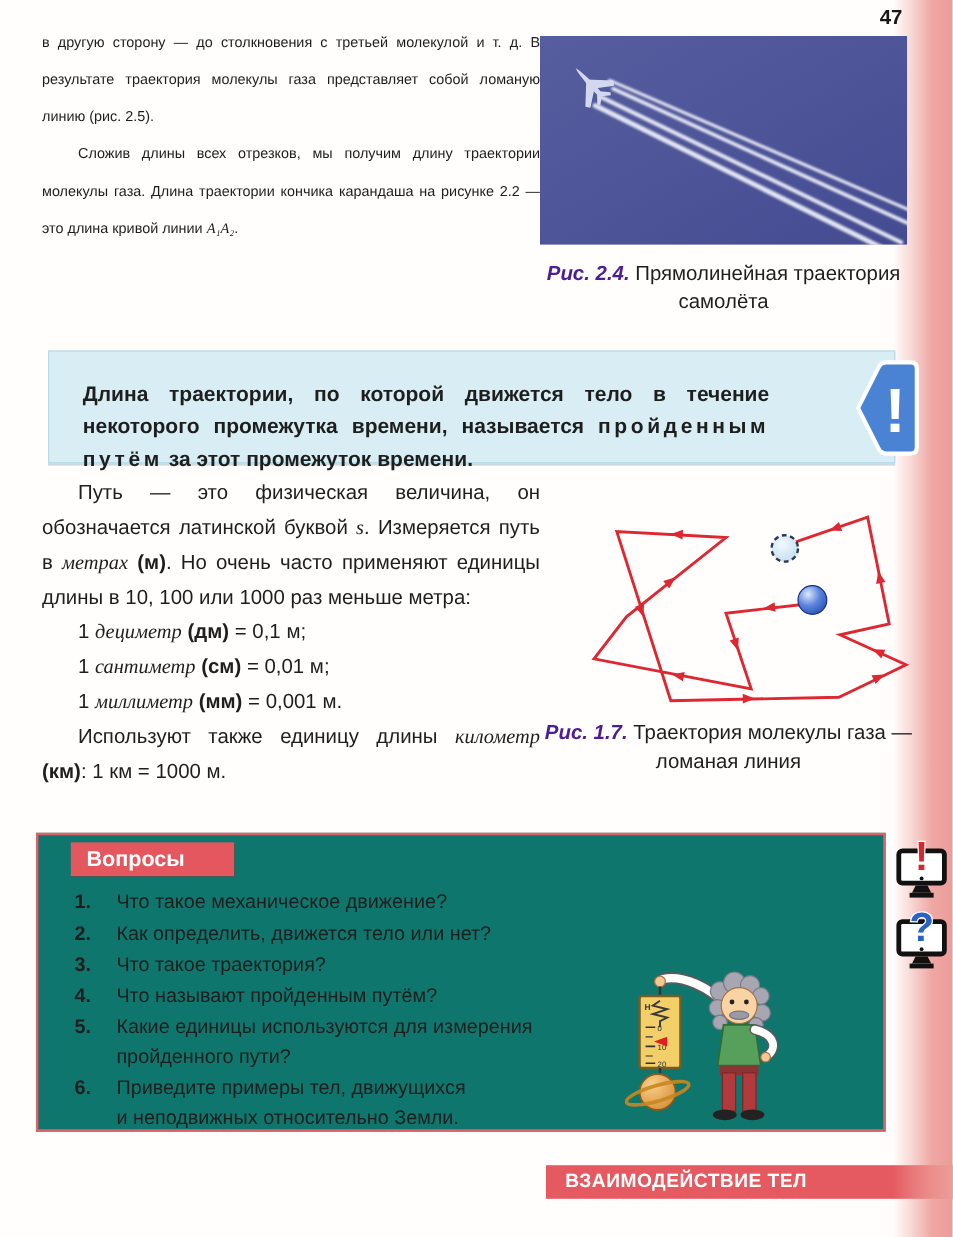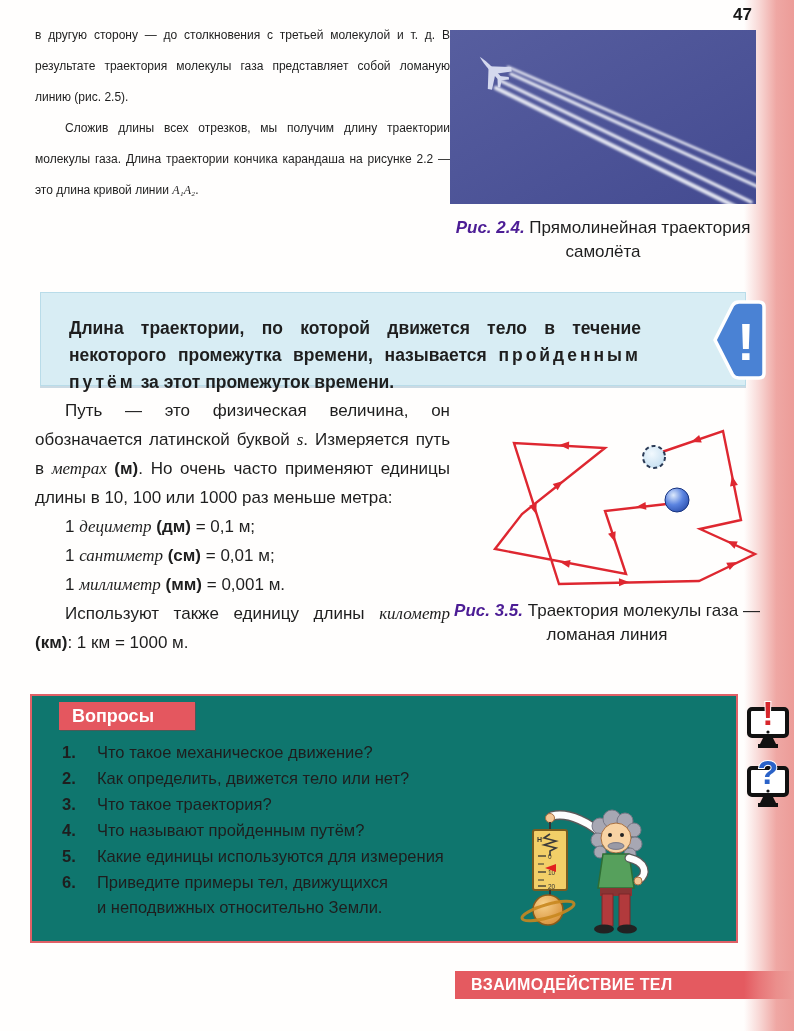--- a/index.html
+++ b/index.html
@@ -131,21 +131,21 @@
       <polygon points="0,0 -10,4 -10,-4" transform="translate(167,168) rotate(-1.2)"></polygon>
       <polygon points="0,0 -10,4 -10,-4" transform="translate(275,148) rotate(-25.9)"></polygon>
       <polygon points="0,0 -10,4 -10,-4" transform="translate(265,127) rotate(-155.6)"></polygon>
       <polygon points="0,0 -10,4 -10,-4" transform="translate(270,62) rotate(-101.4)"></polygon>
       <polygon points="0,0 -10,4 -10,-4" transform="translate(229,28) rotate(161)"></polygon>
     </g>
     <circle cx="192" cy="43" r="11" fill="url(#gLight)" stroke="#2a3a55" stroke-width="2" stroke-dasharray="4 3"></circle>
     <circle cx="215" cy="86" r="12" fill="url(#gBlue)" stroke="#16327e" stroke-width="1"></circle>
   </svg>
   <div class="caption cap25">
-    <span class="fig-label">Рис. 3.5.</span><span> Траектория молекулы газа — ломаная линия</span>
+    <span class="fig-label">Рис. 1.7.</span><span> Траектория молекулы газа — ломаная линия</span>
   </div>
 
   <div class="qbox">
     <div class="qtab">Вопросы</div>
     <div class="qlist">
       <div class="q-item">
           <span class="q-num">1.</span>
           <span class="q-text"><span>Что такое механическое движение?</span><span class="q-l2"></span></span>
         </div>
       <div class="q-item">
@@ -155,21 +155,21 @@
       <div class="q-item">
           <span class="q-num">3.</span>
           <span class="q-text"><span>Что такое траектория?</span><span class="q-l2"></span></span>
         </div>
       <div class="q-item">
           <span class="q-num">4.</span>
           <span class="q-text"><span>Что называют пройденным путём?</span><span class="q-l2"></span></span>
         </div>
       <div class="q-item">
           <span class="q-num">5.</span>
-          <span class="q-text"><span>Какие единицы используются для измерения</span></span>
+          <span class="q-text"><span>Какие единицы используются для измерения</span><span class="q-l2">пройденного пути?</span></span>
         </div>
       <div class="q-item">
           <span class="q-num">6.</span>
           <span class="q-text"><span>Приведите примеры тел, движущихся</span><span class="q-l2">и неподвижных относительно Земли.</span></span>
         </div>
     </div>
 
     <svg class="scientist" viewBox="0 0 190 145">
       <defs>
         <radialGradient id="gPlanet" cx="0.35" cy="0.3" r="0.9">

